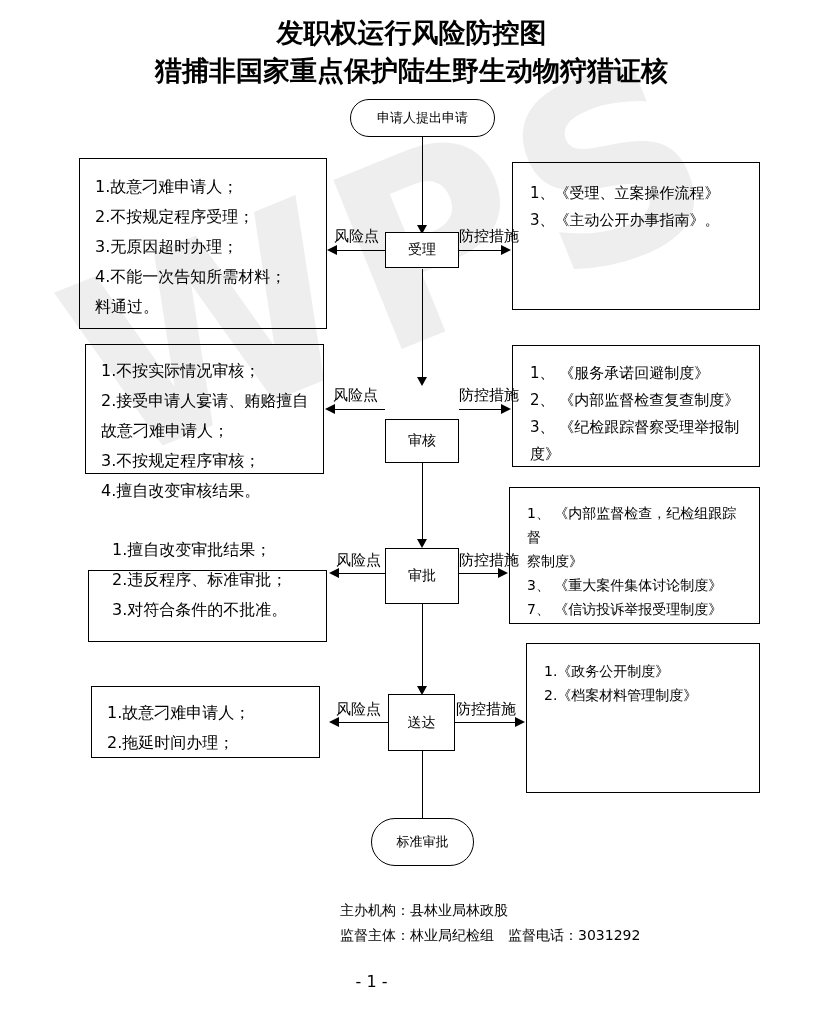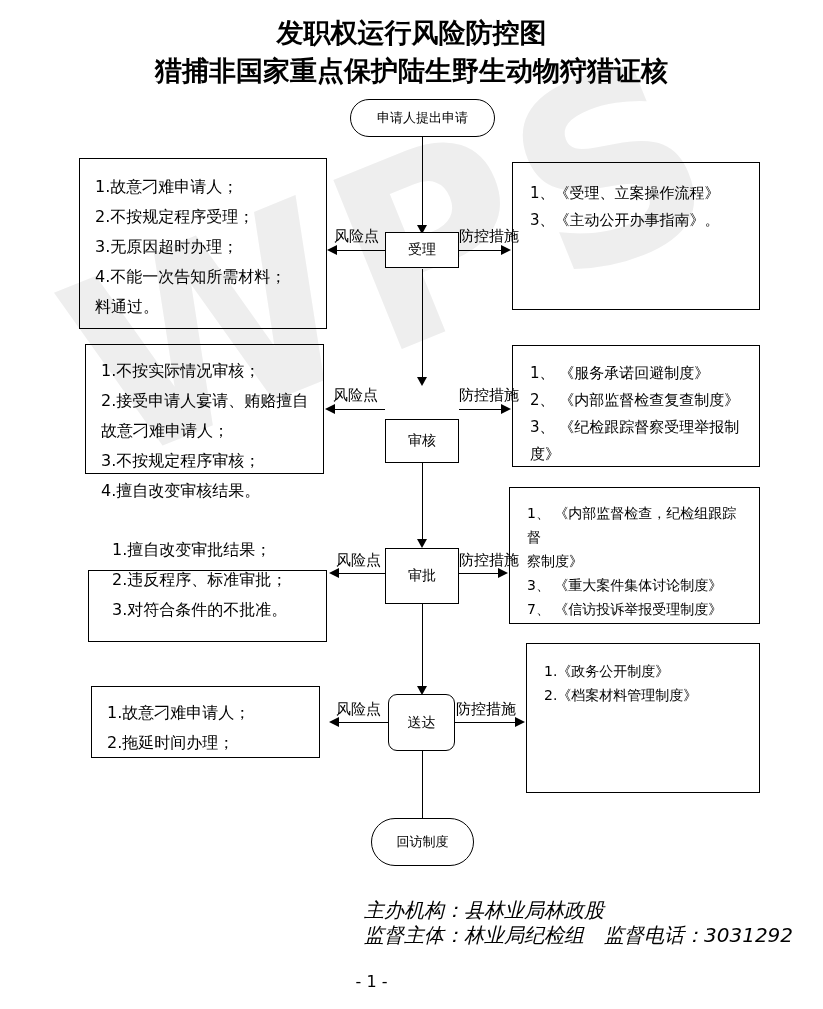--- a/index.html
+++ b/index.html
@@ -151,26 +151,25 @@
     font-size: 15px;
     line-height: 18px;
     white-space: nowrap;
     background: transparent;
     z-index: 7;
   }
 
   
   .footer {
     position: absolute;
-    left: 364px;
+    left: 340px;
     top: 898px;
-    font-size: 20px;
+    font-size: 14px;
     line-height: 25px;
     z-index: 5;
-    font-style: italic;
   }
   .footer-line { display: block; white-space: pre; }
   .page-number {
     position: absolute;
     left: 0;
     top: 972px;
     width: 823px;
     text-align: center;
     padding-right: 80px;
     box-sizing: border-box;
@@ -281,21 +280,21 @@
   <div class="arrow-left" style="left:329px; top:568px;"></div>
   <div class="edge-label" style="left:336px; top:551px;">风险点</div>
 
   <div class="h-line" style="left:459px; top:573px; width:41px;"></div>
   <div class="arrow-right" style="left:498px; top:568px;"></div>
   <div class="edge-label" style="left:459px; top:551px;">防控措施</div>
 
   <div class="v-line" style="left:422px; top:604px; height:86px;"></div>
   <div class="arrow-down" style="left:417px; top:686px;"></div>
 
-  <div class="stage-box" style="left:388px; top:694px; width:67px; height:57px;border-radius:9px;">
+  <div class="stage-box" style="left:388px; top:694px; width:67px; height:57px;">
     <span>送达</span>
   </div>
 
   <div class="node-box" style="left:91px; top:686px; width:229px; height:72px;"></div>
   <div class="list-left" style="left:91px; top:684px; width:229px;">
     <span class="list-line">1.故意刁难申请人；</span>
     <span class="list-line">2.拖延时间办理；</span>
   </div>
 
   <div class="node-box" style="left:526px; top:643px; width:234px; height:150px;"></div>
@@ -308,21 +307,21 @@
   <div class="arrow-left" style="left:329px; top:717px;"></div>
   <div class="edge-label" style="left:336px; top:700px;">风险点</div>
 
   <div class="h-line" style="left:455px; top:722px; width:62px;"></div>
   <div class="arrow-right" style="left:515px; top:717px;"></div>
   <div class="edge-label" style="left:456px; top:700px;">防控措施</div>
 
   <div class="v-line" style="left:422px; top:751px; height:70px;"></div>
 
   <div class="oval" style="left:371px; top:818px; width:103px; height:48px;">
-    <span>回访制度</span>
+    <span>标准审批</span>
   </div>
 
   <div class="footer">
     <span class="footer-line">主办机构：县林业局林政股</span>
     <span class="footer-line">监督主体：林业局纪检组　监督电话：3031292</span>
   </div>
 
   <div class="page-number">- 1 -</div>
 
 </div>

